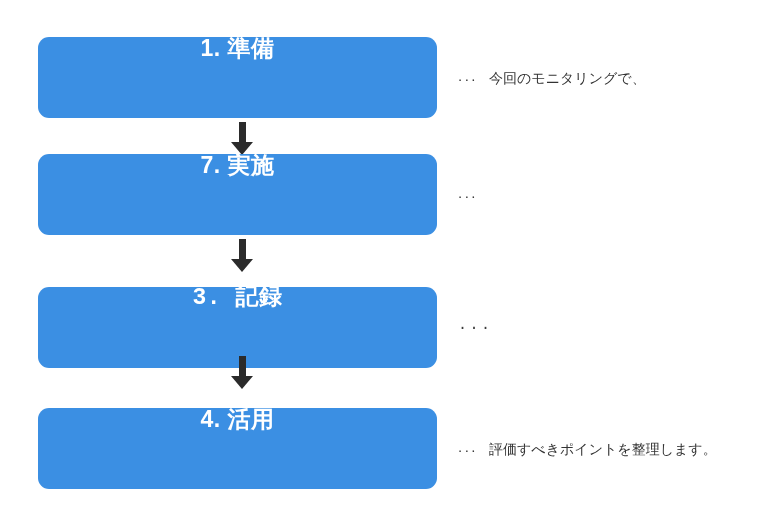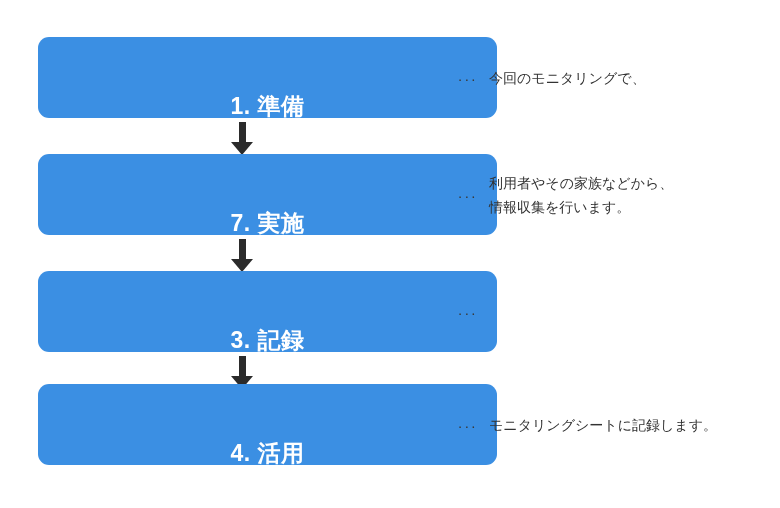--- a/index.html
+++ b/index.html
@@ -25,26 +25,26 @@
     position: absolute;
     left: 38px;
     width: 742px;
     height: 81px;
   }
 
   .step-box {
     position: absolute;
     left: 0;
     top: 0;
-    width: 459px;
+    width: 399px;
     height: 81px;
     background: #3B8FE3;
     border-radius: 11px;
     display: flex;
-    align-items: flex-end;
+    align-items: flex-start;
     justify-content: center;
     box-sizing: border-box;
   }
 
   .step-label {
     color: #ffffff;
     font-size: 23px;
     font-weight: bold;
     letter-spacing: 0.5px;
     line-height: 1;
@@ -129,53 +129,49 @@
     <div class="arrow-shaft"></div>
     <div class="arrow-head"></div>
   </div>
 
   <div class="step-row" style="top:154px;">
     <div class="step-box">
       <span class="step-label">7. 実施</span>
     </div>
     <div class="annotation">
       <span class="dots">...</span>
-      <span class="annotation-text">
-        <span class="line">利用者やその家族などから、</span>
-        <span class="line">情報収集を行います。</span>
-      </span>
     </div>
   </div>
 
   <div class="arrow" style="top:239px;">
     <div class="arrow-shaft"></div>
     <div class="arrow-head"></div>
   </div>
 
-  <div class="step-row" style="top:271px;">
+  <div class="step-row" style="top:287px;font-family:Liberation Mono, monospace;">
     <div class="step-box">
       <span class="step-label">3. 記録</span>
     </div>
     <div class="annotation">
       <span class="dots">...</span>
       <span class="annotation-text">
       </span>
     </div>
   </div>
 
   <div class="arrow" style="top:356px;">
     <div class="arrow-shaft"></div>
     <div class="arrow-head"></div>
   </div>
 
-  <div class="step-row" style="top:384px;">
+  <div class="step-row" style="top:408px;">
     <div class="step-box">
       <span class="step-label">4. 活用</span>
     </div>
     <div class="annotation">
       <span class="dots">...</span>
       <span class="annotation-text">
-        <span class="line">モニタリングシートに記録します。</span>
+        <span class="line">評価すべきポイントを整理します。</span>
       </span>
     </div>
   </div>
 
 </div>
 
 </body></html>

